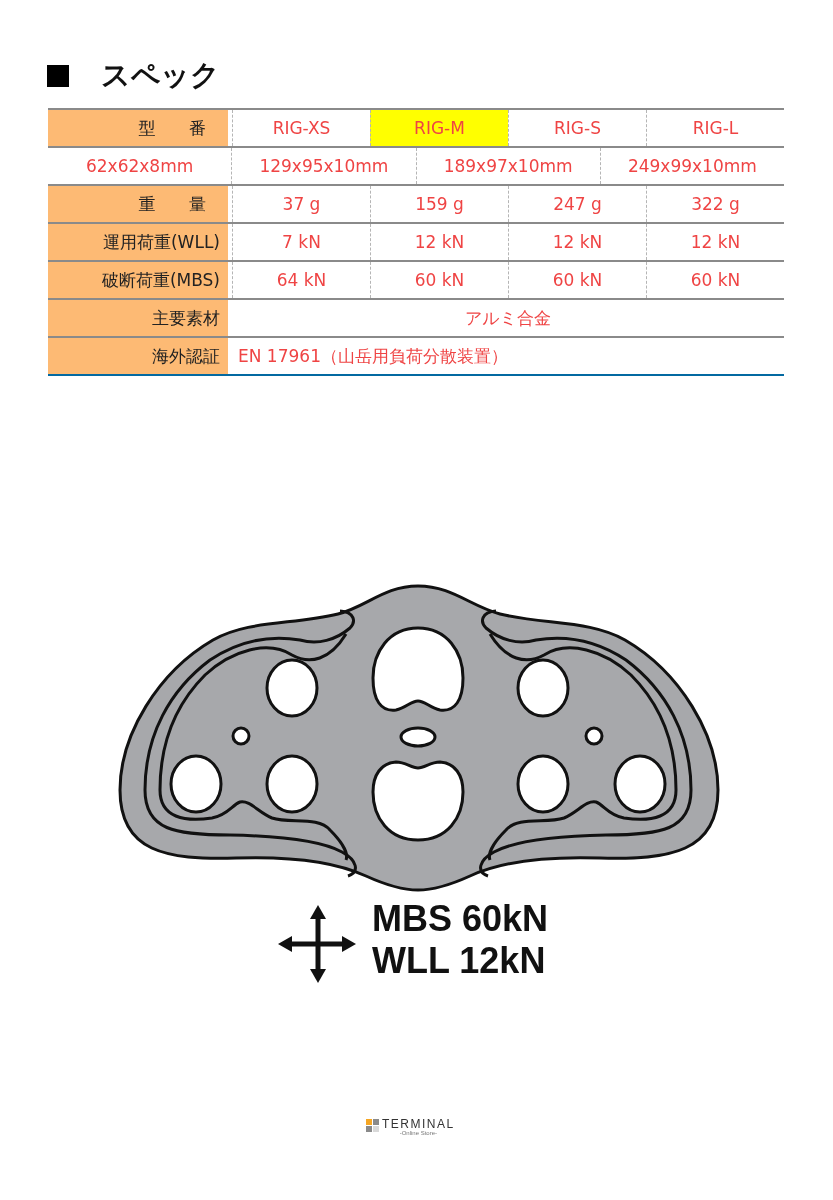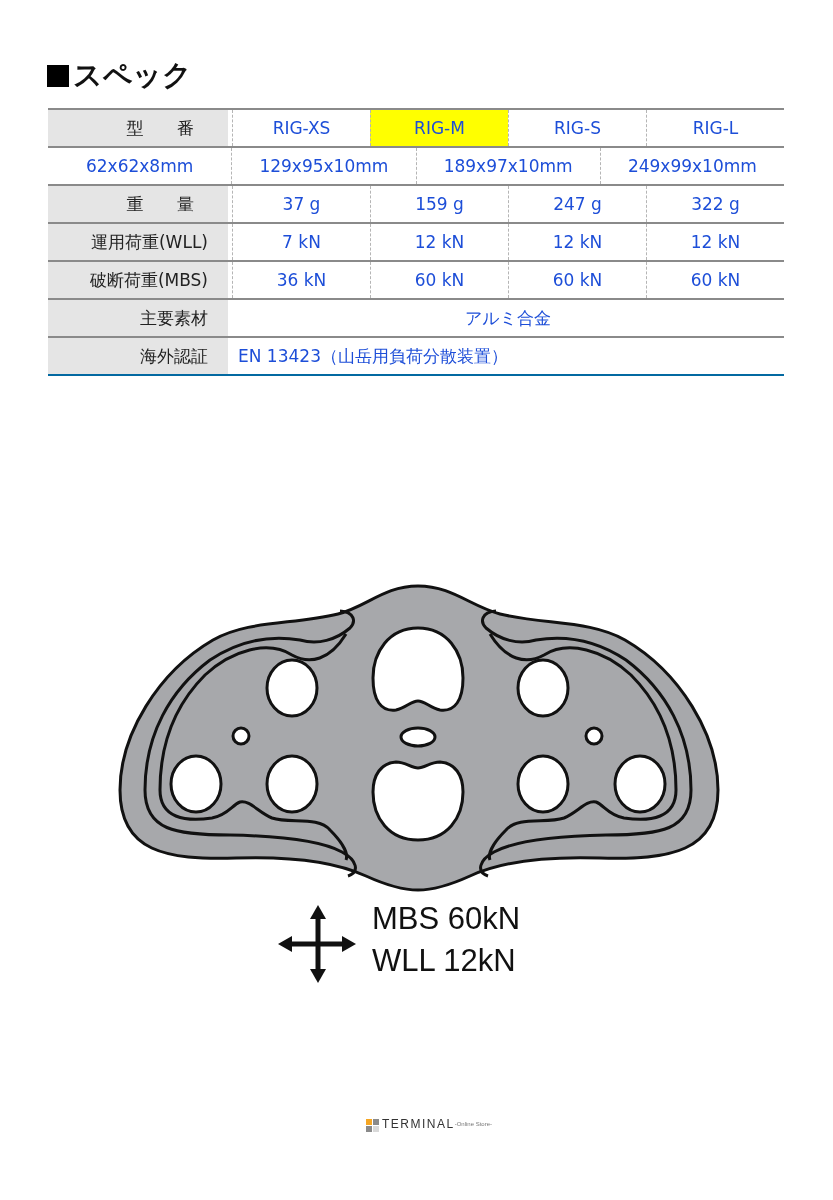--- a/index.html
+++ b/index.html
@@ -3,58 +3,58 @@
 <meta charset="utf-8">
 <style>
   html, body { margin: 0; padding: 0; background: #ffffff; }
   body {
     width: 833px; height: 1200px; position: relative; overflow: hidden;
     font-family: "DejaVu Sans", "Liberation Sans", sans-serif; color: #222;
   }
   .heading {
     position: absolute; left: 47px; top: 56px;
     font-size: 29px; font-weight: bold; color: #111; letter-spacing: 0px;
-    display: flex; align-items: center;
+    display: flex; align-items: center; gap: 28px;
   }
   .heading .sq { display: inline-block; width: 22px; height: 22px; background: #000; margin-right: 4px; }
 
   .spec-table {
     position: absolute; left: 48px; top: 108px; width: 736px;
   }
   .row { display: flex; height: 36px; border-top: 2px solid #8a8a8a; align-items: stretch; }
   .row.last { border-bottom: 2px solid #0369a1; }
   .row .label {
-    width: 180px; background: #e5e5e5; text-align: right; padding-right: 20px;
+    width: 180px; background: #fdba74; text-align: right; padding-right: 8px;
     box-sizing: border-box; font-size: 17px; display: flex; align-items: center; justify-content: flex-end;
     color: #222; margin-right: 4px;
   }
   .row .cell {
     flex: 1; display: flex; align-items: center; justify-content: center;
-    font-size: 17px; color: #1d4ed8; border-left: 1px dashed #b5b5b5; white-space: nowrap;
+    font-size: 17px; color: #ef4444; border-left: 1px dashed #b5b5b5; white-space: nowrap;
   }
   .row .cell:first-of-type { border-left: none; }
   .row .cell.hl { background: #ffff00; }
   .row .cell.span { flex: 4; border-left: none; }
   .row .cell.span.left { justify-content: flex-start; padding-left: 6px; }
   .label-gap { letter-spacing: 14px; }
 
   .diagram { position: absolute; left: 0; top: 560px; width: 833px; height: 450px; }
 
   .ratings {
     position: absolute; left: 372px; top: 898px;
-    font-family: "Liberation Sans", sans-serif; font-weight: normal; font-size: 31px; line-height: 42px; color: #111;
+    font-family: "Liberation Sans", sans-serif; font-weight: bold; font-size: 36px; line-height: 42px; color: #111;
   }
   .arrows { position: absolute; left: 278px; top: 905px; }
 
   .footer-logo {
     position: absolute; left: 366px; top: 1118px; display: flex; align-items: flex-start;
   }
   .logo-mark { display: grid; grid-template-columns: 6px 6px; grid-template-rows: 6px 6px; gap: 1px; margin-right: 3px; margin-top: 1px; }
   .logo-mark span { display: block; }
-  .logo-text { display: flex; flex-direction: row; align-items: center; }
+  .logo-text { display: flex; flex-direction: column; align-items: center; }
   .logo-main { font-family: "Liberation Sans", sans-serif; font-size: 12px; letter-spacing: 1.5px; color: #333; line-height: 12px; }
   .logo-sub { font-family: "Liberation Sans", sans-serif; font-size: 6px; color: #777; line-height: 7px; }
 </style>
 </head>
 <body>
 
 <div class="heading">
   <span class="sq"></span>
   <span>スペック</span>
 </div>
@@ -82,32 +82,32 @@
   </div>
   <div class="row">
     <div class="label">運用荷重(WLL)</div>
     <div class="cell">7 kN</div>
     <div class="cell">12 kN</div>
     <div class="cell">12 kN</div>
     <div class="cell">12 kN</div>
   </div>
   <div class="row">
     <div class="label">破断荷重(MBS)</div>
-    <div class="cell">36 kN</div>
+    <div class="cell">64 kN</div>
     <div class="cell">60 kN</div>
     <div class="cell">60 kN</div>
     <div class="cell">60 kN</div>
   </div>
   <div class="row">
     <div class="label">主要素材</div>
     <div class="cell span">アルミ合金</div>
   </div>
   <div class="row last">
     <div class="label">海外認証</div>
-    <div class="cell span left">EN 13423（山岳用負荷分散装置）</div>
+    <div class="cell span left">EN 17961（山岳用負荷分散装置）</div>
   </div>
 </div>
 
 <svg class="diagram" viewBox="0 560 833 450" width="833" height="450">
   <g fill="#a7a8ab" stroke="#111" stroke-width="3" stroke-linejoin="round">
 
     <path d="M418,586
              C452,586 470,606 500,614
              C545,625 590,620 625,640
              C680,672 718,735 718,790

